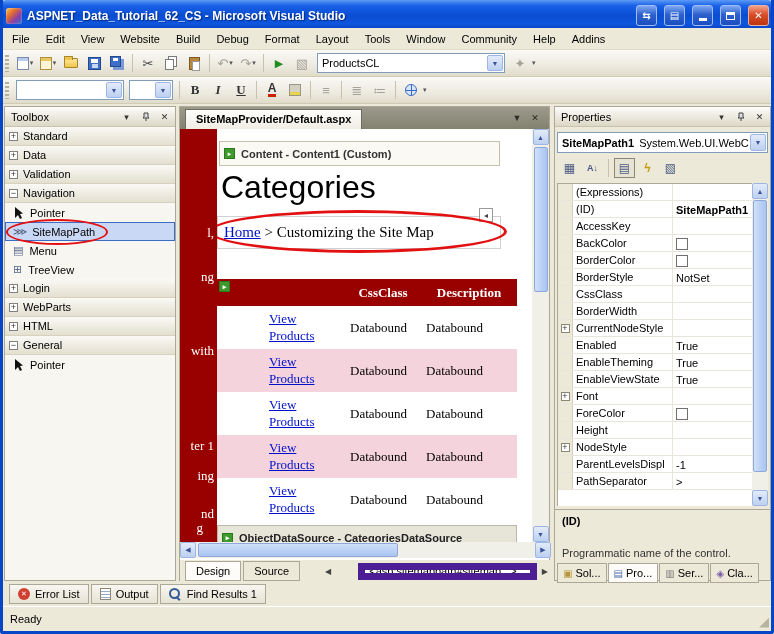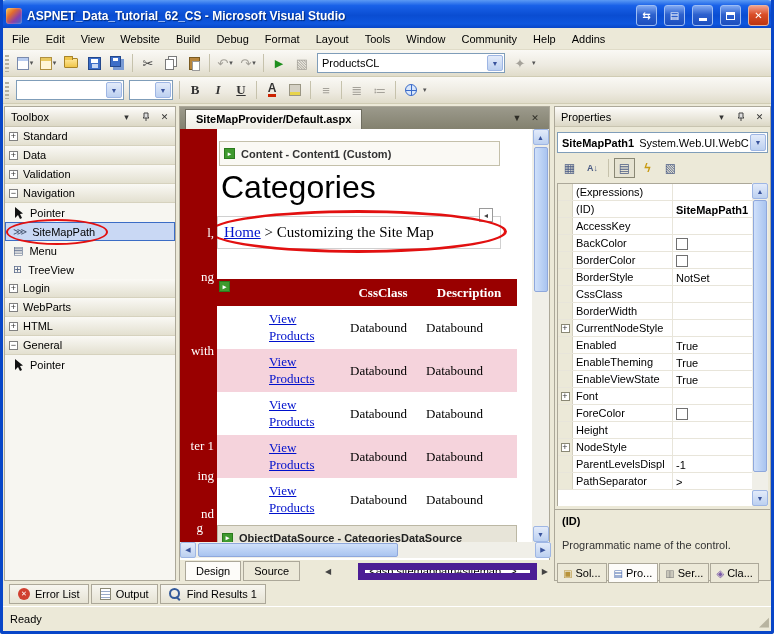--- a/index.html
+++ b/index.html
@@ -149,21 +149,21 @@
   .pgut{width:15px;flex:none;background:#ECE9D8;border-right:1px solid #D4D0C0;display:flex;align-items:center;justify-content:center;}
   .pexp{width:9px;height:9px;border:1px solid #8A8875;background:#fff;font-size:9px;line-height:7px;text-align:center;color:#333;}
   .pname{width:100px;flex:none;padding:2px 0 0 3px;border-right:1px solid #E8E5DA;overflow:hidden;white-space:nowrap;}
   .pval{flex:1;padding:1px 0 0 3px;overflow:hidden;white-space:nowrap;display:flex;align-items:center;gap:3px;}
   .pval.b{font-weight:bold;}
   .swatch{width:12px;height:12px;border:1px solid #707070;background:#fff;flex:none;}
   .pscroll{position:absolute;right:2px;top:76px;width:16px;height:323px;background:#F0EFE8;display:flex;flex-direction:column;align-items:center;}
   .pthumb{width:14px;height:272px;margin-top:1px;background:linear-gradient(90deg,#CFE0FA,#A9C4F0);border:1px solid #8FA8DC;border-radius:2px;}
   .pdesc{position:absolute;left:0;top:402px;right:0;height:53px;background:#ECE9D8;border-top:1px solid #ACA899;padding:5px 7px;}
   .pdesc-title{font-weight:bold;}
-  .pdesc-text{margin-top:12px;color:#333;}
+  .pdesc-text{margin-top:20px;color:#333;}
   .ptabs{position:absolute;left:2px;top:456px;display:flex;gap:1px;}
   .ptab{height:20px;border:1px solid #ACA899;background:#ECE9D8;display:flex;align-items:center;gap:3px;padding:0 5px;white-space:nowrap;}
   .ptab.active{background:#FDFCF9;}
   .ptab-ic{font-size:10px;}
 
   
   .bottomtabs{position:absolute;left:3px;top:583px;width:768px;height:23px;background:#ECE9D8;display:flex;align-items:flex-start;gap:2px;padding:1px 0 0 6px;}
   .btab{height:20px;border:1px solid #ACA899;background:linear-gradient(180deg,#F7F6F0,#E6E3D4);display:flex;align-items:center;gap:5px;padding:0 8px;}
   .err-ic{width:12px;height:12px;border-radius:50%;background:#D04030;color:#fff;font-size:7px;display:inline-flex;align-items:center;justify-content:center;}
   .out-ic{width:11px;height:12px;background:repeating-linear-gradient(180deg,#fff 0 2px,#9AABC8 2px 3px);border:1px solid #8A8875;}

